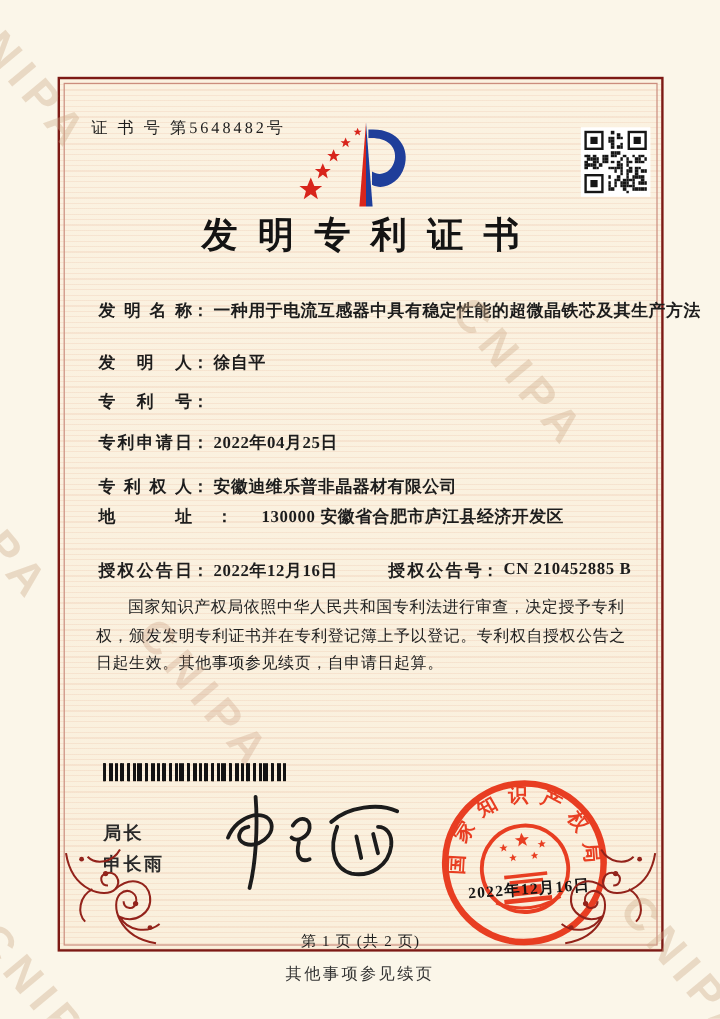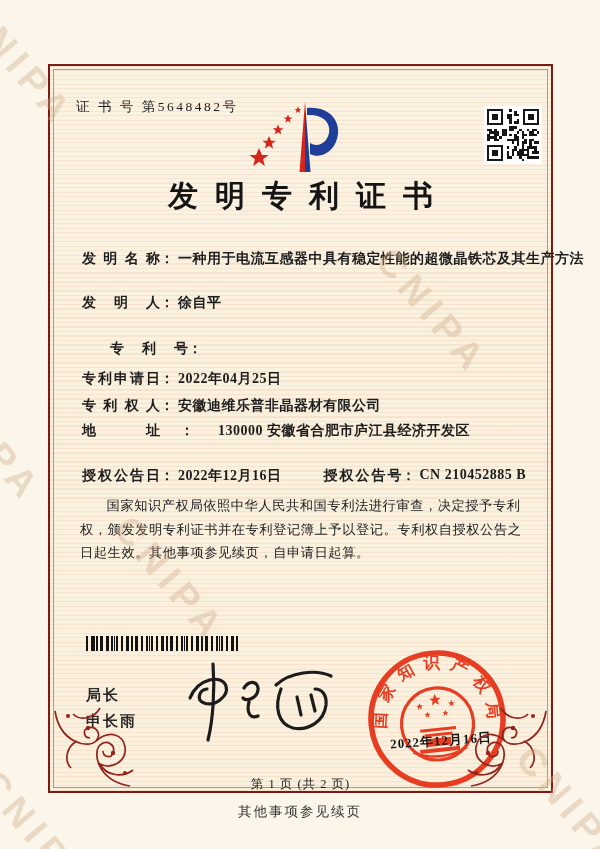--- a/index.html
+++ b/index.html
@@ -42,21 +42,21 @@
   .finder{position:absolute;width:16px;height:16px;border:2.5px solid #161616;box-sizing:border-box;}
   .finder::after{content:"";position:absolute;left:2.5px;top:2.5px;width:6px;height:6px;background:#161616;}
   .f-tl{left:3px;top:3px;} .f-tr{right:3px;top:3px;} .f-bl{left:3px;bottom:3px;}
   
   .title{
     position:absolute;left:0;top:110px;width:100%;text-align:center;
     font-size:30px;font-weight:bold;letter-spacing:17px;text-indent:17px;color:#141414;
   }
   
   .row{position:absolute;left:32px;right:20px;display:flex;font-size:14px;font-weight:600;white-space:nowrap;}
-  .r0{top:184px;} .r1{top:228px;} .r2{top:274px;margin-left:28px;} .r3{top:304px;}
+  .r0{top:184px;} .r1{top:228px;} .r2{top:260px;} .r3{top:294px;}
   .r4{top:331px;} .r5{top:356px;gap:20px;} .r6{top:401px;}
   .lbl{display:inline-block;width:78px;text-align:justify;text-align-last:justify;flex:none;}
   .colon{flex:none;margin-right:4px;}
   .val{letter-spacing:0.5px;}
   .pair2{margin-left:42px;display:flex;}
   
   .paras{position:absolute;left:30px;top:428px;width:447px;font-size:13.3px;line-height:1.78;color:#222;}
   .paras p{margin:0;text-indent:2em;letter-spacing:0.5px;}
   
   .barcode{

